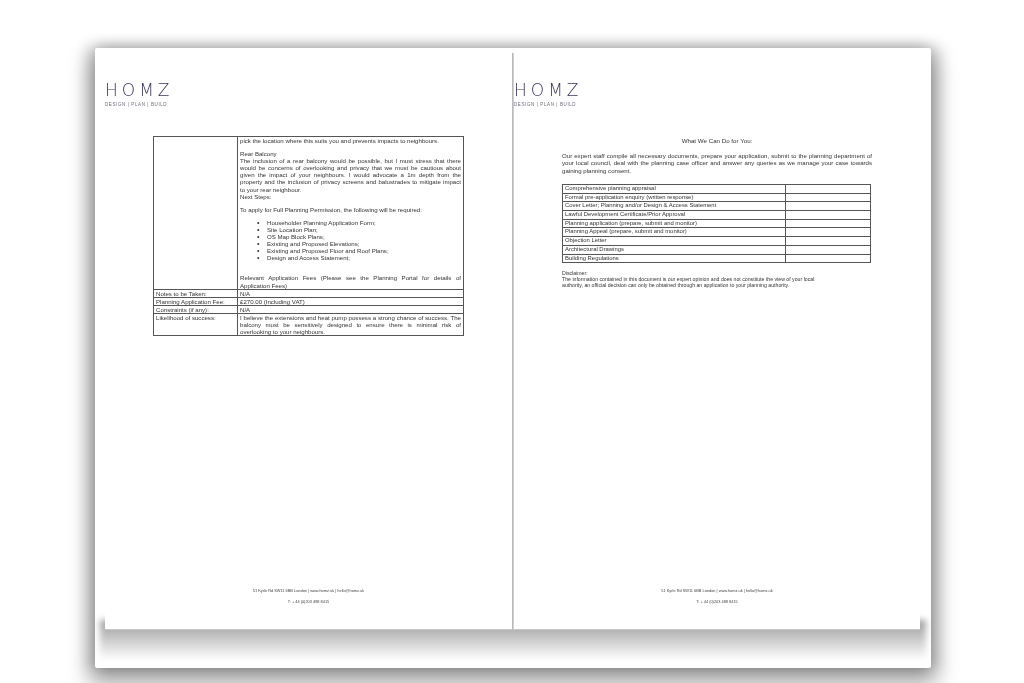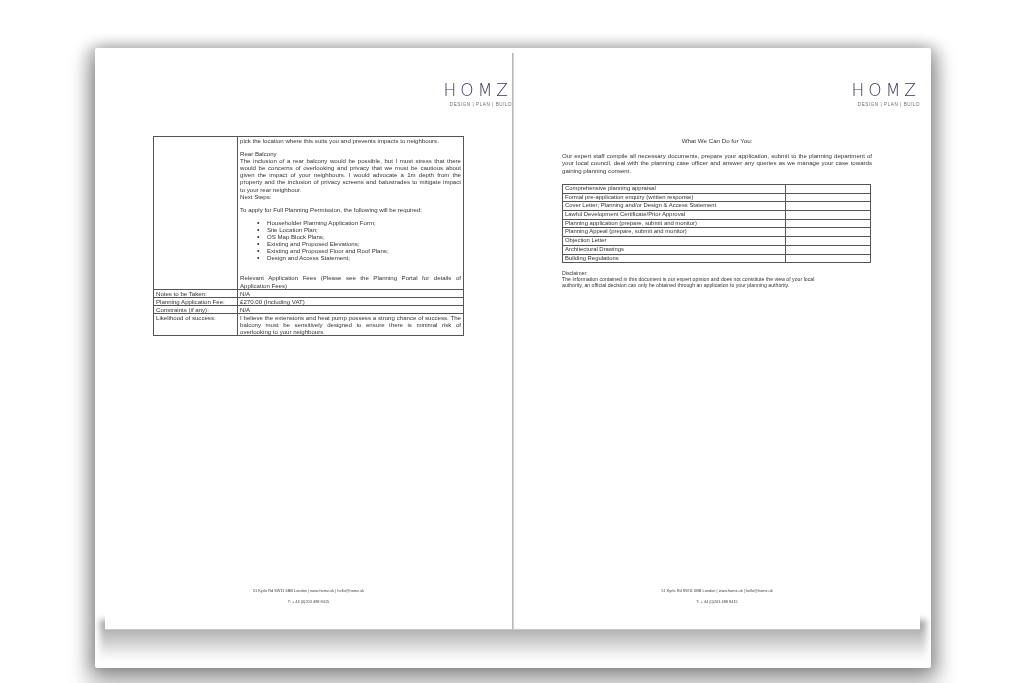--- a/index.html
+++ b/index.html
@@ -22,21 +22,21 @@
     filter:blur(3px);
   }
   .page {
     position:absolute; top:53px; height:577px; background:#ffffff;
     box-sizing:border-box;
   }
   .page.left { left:105px; width:408px; border-right:1px solid #b9b9b9; }
   .page.right { left:513px; width:407px; border-left:1px solid #d0d0d0; }
   .page-edge { position:absolute; bottom:0; left:0; right:0; height:1px; background:#c8c8c8; }
 
-  .logo { position:absolute; top:28px; left:0; right:0; text-align:right; }
+  .logo { position:absolute; top:28px; left:0; right:0; text-align:left; }
   .logo-word {
     font-family:"DejaVu Sans", sans-serif; font-weight:300;
     font-size:17px; letter-spacing:4px; color:#3a3458;
     line-height:18px;
   }
   .logo-tag {
     font-size:4.5px; letter-spacing:0.6px; color:#6a6a7a; margin-top:3px;
   }
 
   table.doc { border-collapse:collapse; font-size:6.1px; line-height:7.1px; color:#333; }

